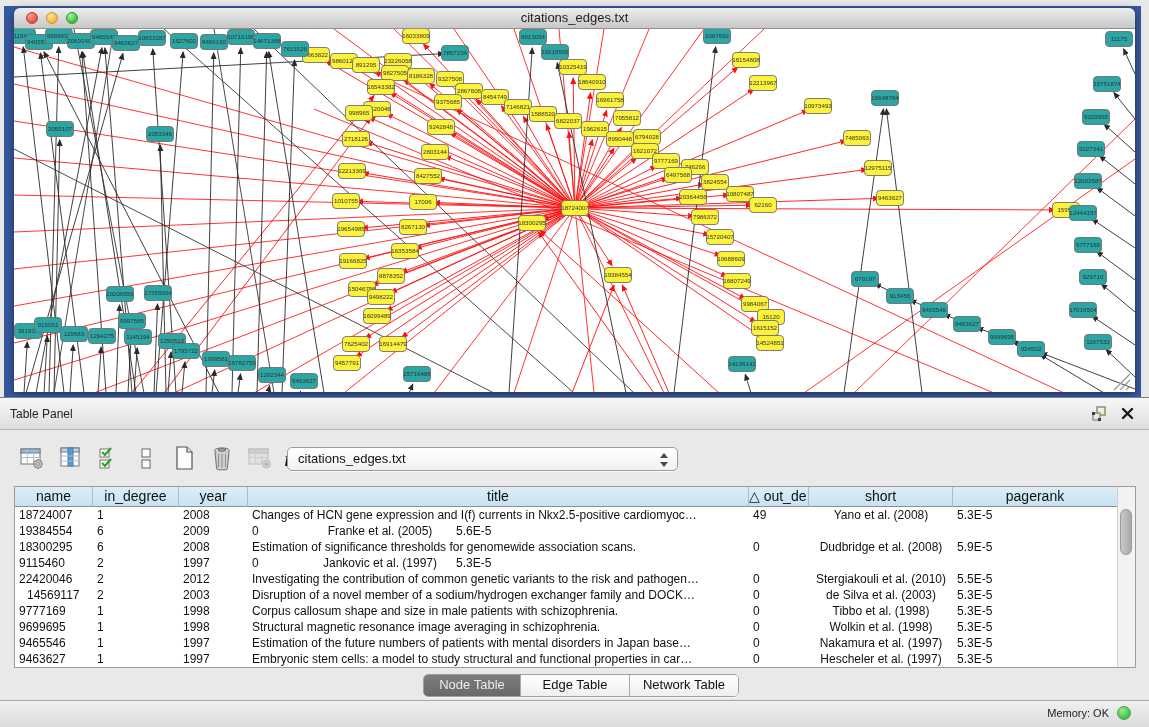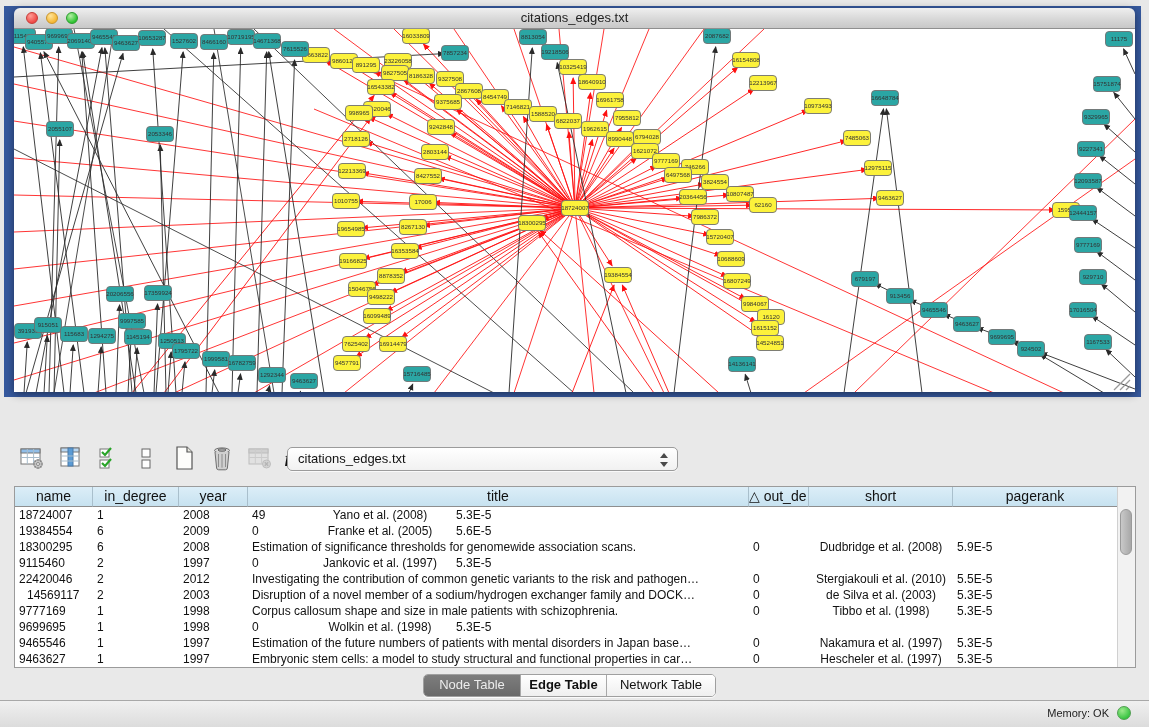--- a/index.html
+++ b/index.html
@@ -736,20 +736,38 @@
               <text x="1017" y="322" text-anchor="middle" fill="#333333" font-size="6.2px" font-family="&quot;Liberation Sans&quot;,sans-serif">924502</text>
             </g>
             <line x1="1100" y1="361" x2="1116" y2="345" stroke="#9a9a9a" stroke-width="1.2"></line>
             <line x1="1106" y1="361" x2="1116" y2="351" stroke="#9a9a9a" stroke-width="1.2"></line>
             <line x1="1112" y1="361" x2="1116" y2="357" stroke="#9a9a9a" stroke-width="1.2"></line>
           </svg>
       </div>
     </div>
   </div>
 
+  <div class="panel-header">
+    <div class="ptitle">Table Panel</div>
+    <div class="hicons">
+      <span>
+        <svg width="17" height="17" viewBox="0 0 17 17">
+          <rect x="6" y="2" width="8" height="8" fill="none" stroke="#8a8a54" stroke-width="1.4"></rect>
+          <rect x="2" y="8" width="7" height="7" fill="#e9e9e9" stroke="#8a8a54" stroke-width="1.2"></rect>
+          <rect x="1" y="7" width="3" height="3" fill="#2c3f66"></rect>
+          <rect x="7" y="13" width="3" height="3" fill="#2c3f66"></rect>
+        </svg>
+      </span>
+      <span>
+        <svg width="15" height="15" viewBox="0 0 15 15">
+          <path d="M3 3 L12 12 M12 3 L3 12" stroke="#1a1a1a" stroke-width="2.4" stroke-linecap="round"></path>
+        </svg>
+      </span>
+    </div>
+  </div>
 
   <div class="panel-body">
     <div class="toolbar" id="toolbar">
         <div class="tbtn">
           <svg width="26" height="24" viewBox="0 0 26 24">
             <rect x="2" y="3" width="19" height="15" fill="#fff" stroke="#777"></rect>
             <rect x="2" y="3" width="19" height="4" fill="#8fbde8" stroke="#777"></rect>
             <path d="M8.3 3v15 M14.6 3v15 M2 11.5h19" stroke="#a8bccb" fill="none"></path>
             <circle cx="19" cy="18" r="4.2" fill="#c6c6c6" stroke="#8a8a8a"></circle>
             <circle cx="19" cy="18" r="1.5" fill="#efefef" stroke="#8a8a8a"></circle>
@@ -827,20 +845,21 @@
           <div class="th" style="width: 501px;">title</div>
           <div class="th" style="width: 60px;">△ out_de…</div>
           <div class="th" style="width: 144px;">short</div>
           <div class="th" style="width: 165px;">pagerank</div>
         </div>
       <div id="tbody">
           <div class="trow" style="top: 20px;">
             <div class="td" style="width: 78px;">18724007</div>
             <div class="td" style="width: 86px;">1</div>
             <div class="td" style="width: 69px;">2008</div>
+            <div class="td" style="width: 501px;">Changes of HCN gene expression and I(f) currents in Nkx2.5-positive cardiomyoc…</div>
             <div class="td" style="width: 60px;">49</div>
             <div class="td center" style="width: 144px;">Yano et al. (2008)</div>
             <div class="td" style="width: 165px;">5.3E-5</div>
           </div>
           <div class="trow" style="top: 36px;">
             <div class="td" style="width: 78px;">19384554</div>
             <div class="td" style="width: 86px;">6</div>
             <div class="td" style="width: 69px;">2009</div>
             <div class="td" style="width: 60px;">0</div>
             <div class="td center" style="width: 144px;">Franke et al. (2005)</div>
@@ -887,20 +906,21 @@
             <div class="td" style="width: 69px;">1998</div>
             <div class="td" style="width: 501px;">Corpus callosum shape and size in male patients with schizophrenia.</div>
             <div class="td" style="width: 60px;">0</div>
             <div class="td center" style="width: 144px;">Tibbo et al. (1998)</div>
             <div class="td" style="width: 165px;">5.3E-5</div>
           </div>
           <div class="trow" style="top: 132px;">
             <div class="td" style="width: 78px;">9699695</div>
             <div class="td" style="width: 86px;">1</div>
             <div class="td" style="width: 69px;">1998</div>
+            <div class="td" style="width: 501px;">Structural magnetic resonance image averaging in schizophrenia.</div>
             <div class="td" style="width: 60px;">0</div>
             <div class="td center" style="width: 144px;">Wolkin et al. (1998)</div>
             <div class="td" style="width: 165px;">5.3E-5</div>
           </div>
           <div class="trow" style="top: 148px;">
             <div class="td" style="width: 78px;">9465546</div>
             <div class="td" style="width: 86px;">1</div>
             <div class="td" style="width: 69px;">1997</div>
             <div class="td" style="width: 501px;">Estimation of the future numbers of patients with mental disorders in Japan base…</div>
             <div class="td" style="width: 60px;">0</div>
@@ -917,21 +937,21 @@
             <div class="td" style="width: 165px;">5.3E-5</div>
           </div>
         </div>
       <div class="vscroll">
         <div class="vthumb"></div>
       </div>
     </div>
 
     <div class="tabs" id="tabs">
         <div class="tab sel" style="width: 97px;">Node Table</div>
-        <div class="tab" style="width: 86px; font-weight: bold;">Edge Table</div>
+        <div class="tab" style="width: 109px;">Edge Table</div>
         <div class="tab" style="width: 108px;">Network Table</div>
       </div>
   </div>
 
   <div class="statusbar">
     <span class="mem">Memory: OK</span>
     <span class="memdot"></span>
   </div>
 </div>
 

